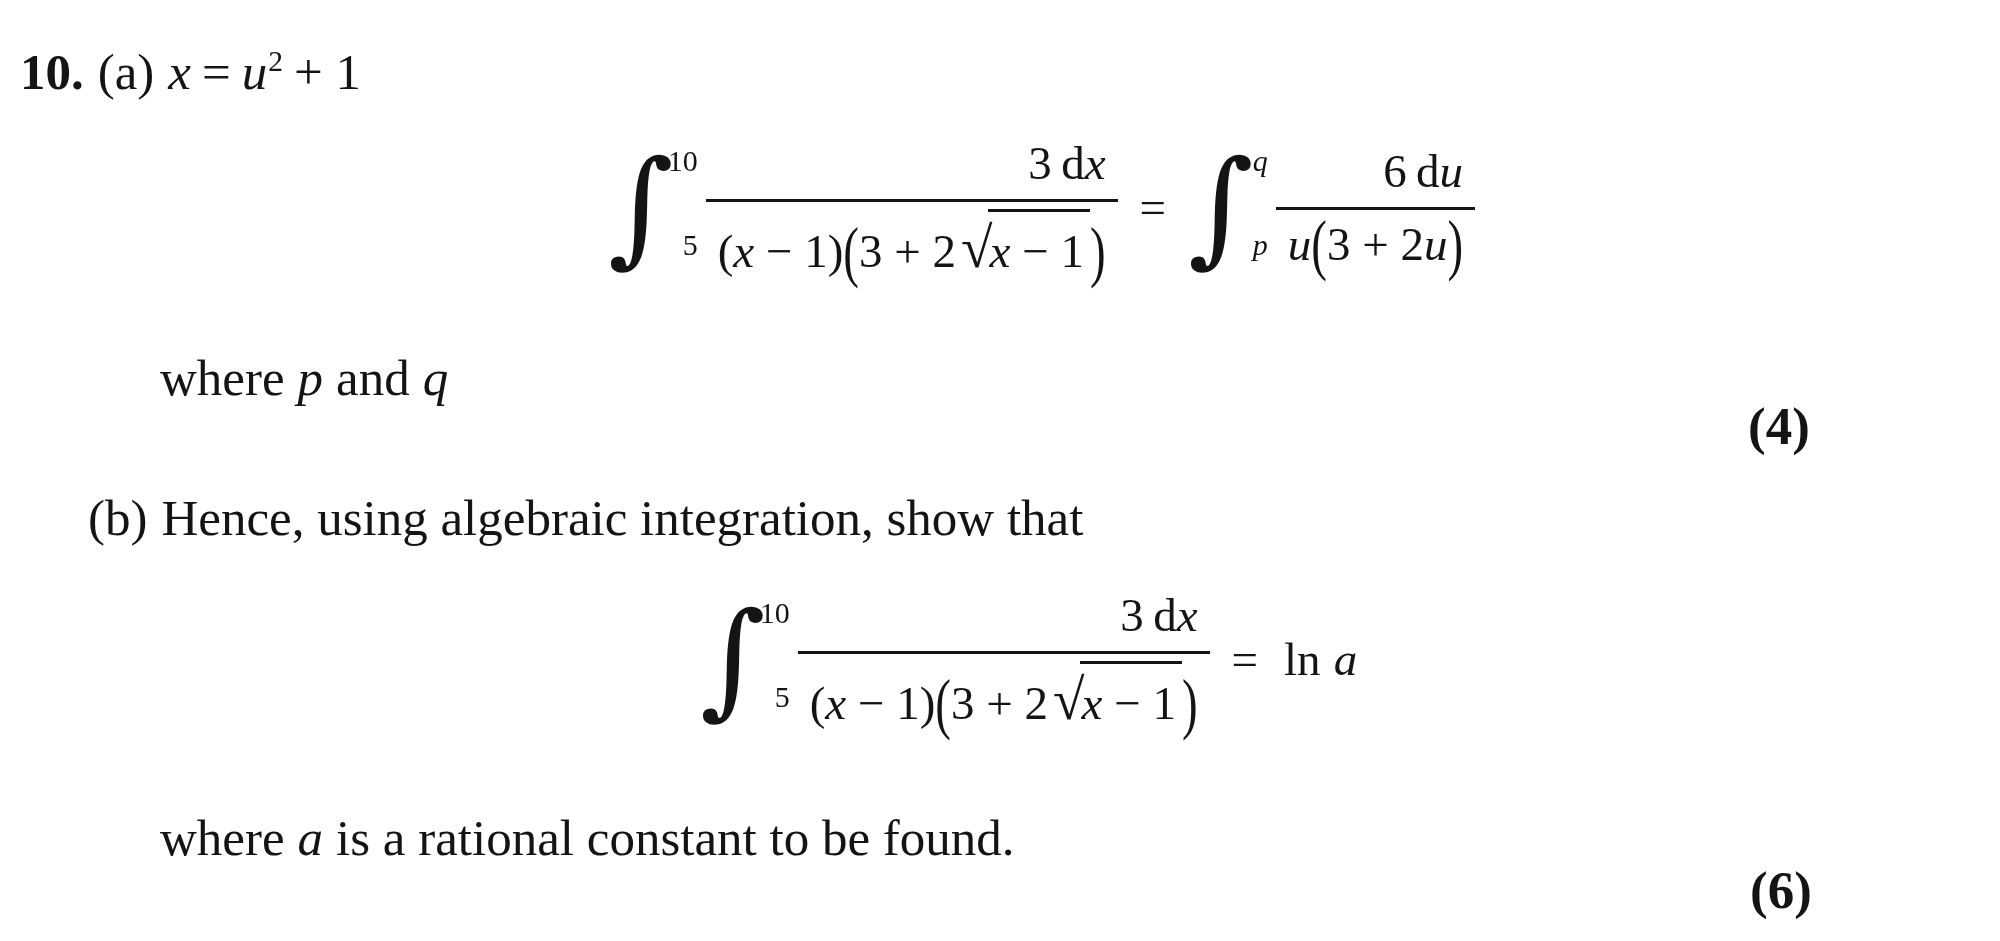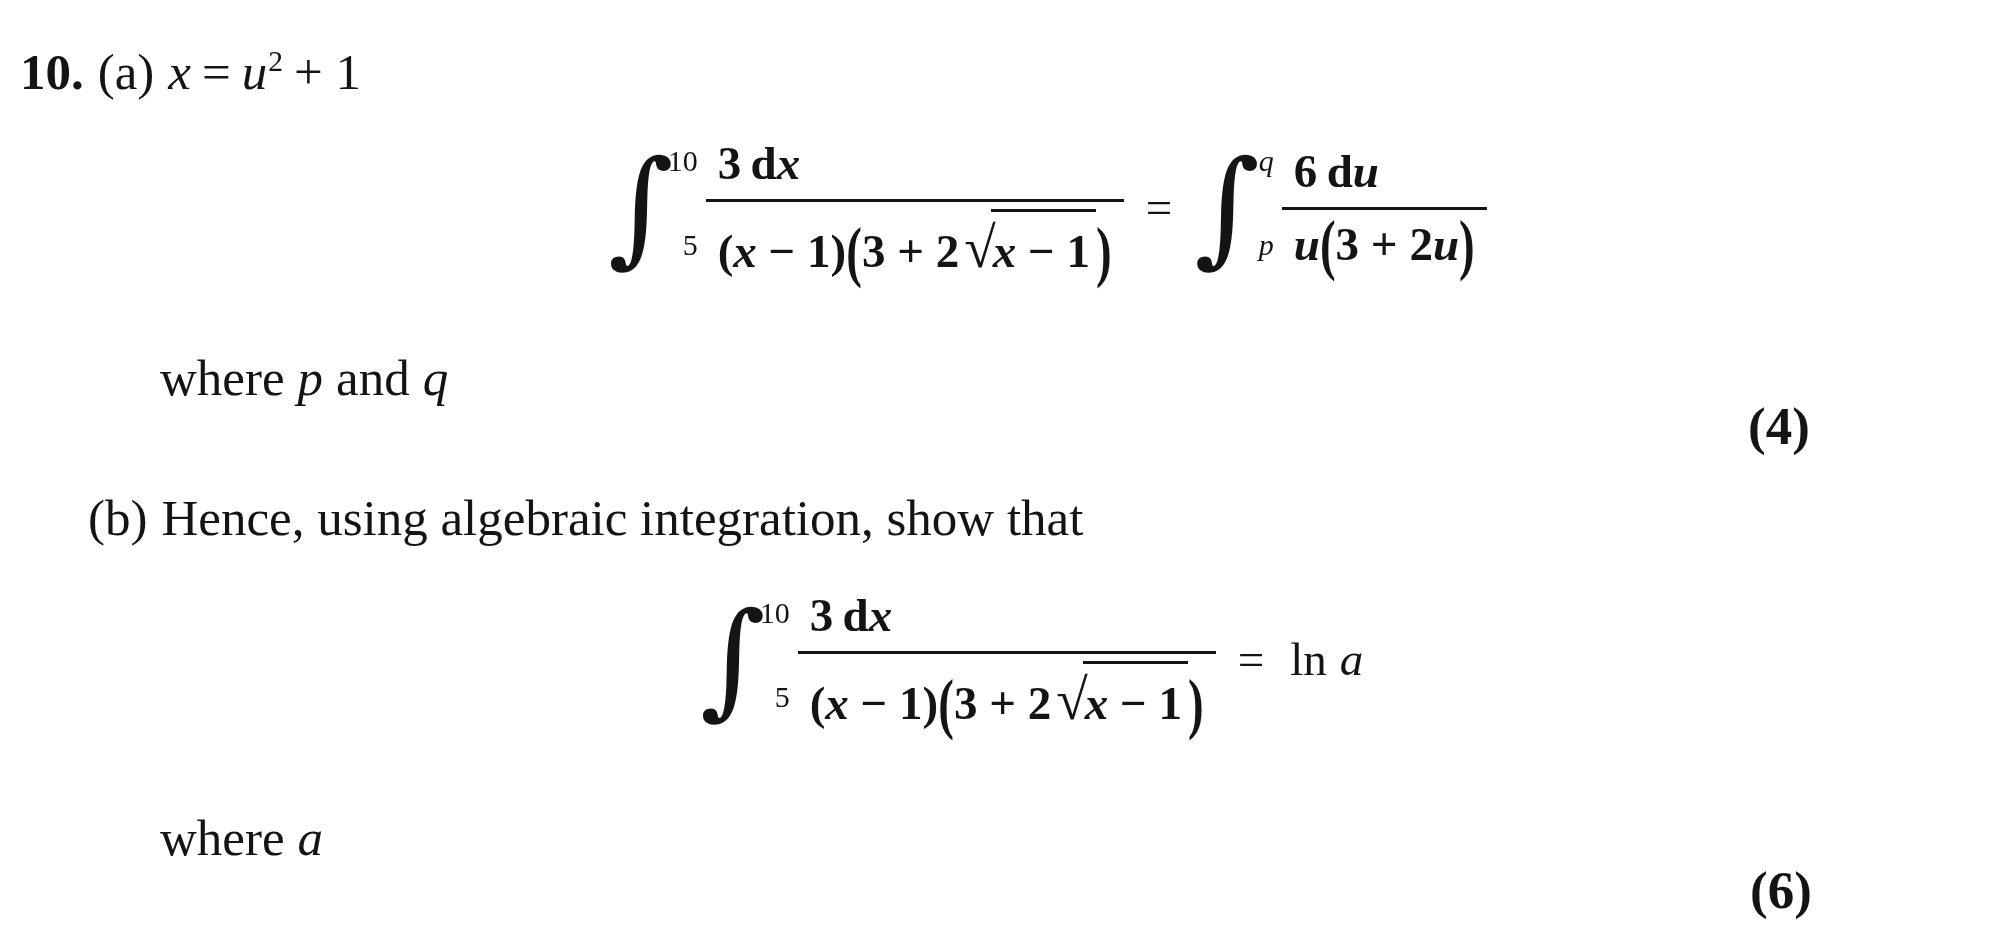--- a/index.html
+++ b/index.html
@@ -60,23 +60,22 @@
     flex-direction: column;
     justify-content: space-between;
     font-size: 30px;
     padding: 2px 0 10px;
     margin-left: -6px;
   }
   .limit { line-height: 1; text-align: right; }
   .limit.lower { margin-left: 5px; }
   .frac {
     display: inline-block;
-    text-align: left;
+    text-align: right;
     margin-left: 8px;
-    font-weight: bold;
   }
   .num {
     display: block;
     padding: 0 12px 9px;
   }
   .den {
     display: block;
     border-top: 3px solid currentColor;
     padding: 7px 12px 0;
     white-space: nowrap;
@@ -187,17 +186,18 @@
           </span><span class="big-paren">)</span></span>
     </span>
     <span class="rel">=</span>
     <span class="tail-ln">ln</span>
     <span class="it tail-a">a</span>
   </div>
 
   <div class="line" style="top:808px; left:160px; gap:13px;">
     <span>where</span>
     <span class="it">a</span>
+    <span>is a rational constant to be found.</span>
   </div>
 
   <div class="mark" style="top:860px; left:1750px;">(6)</div>
 
 </div>
 
 </body></html>

